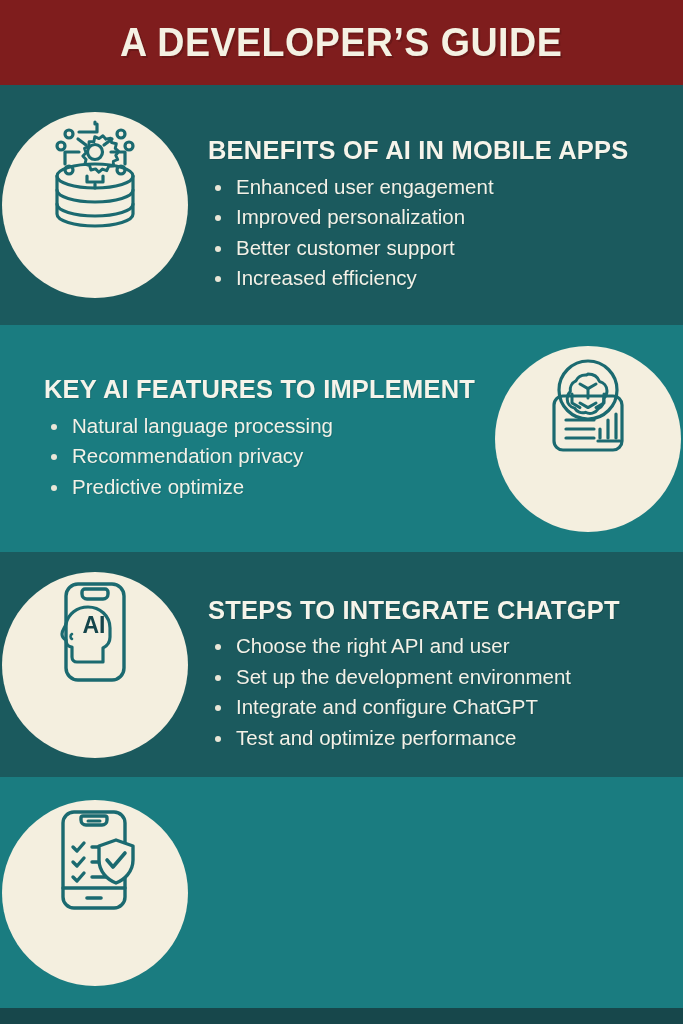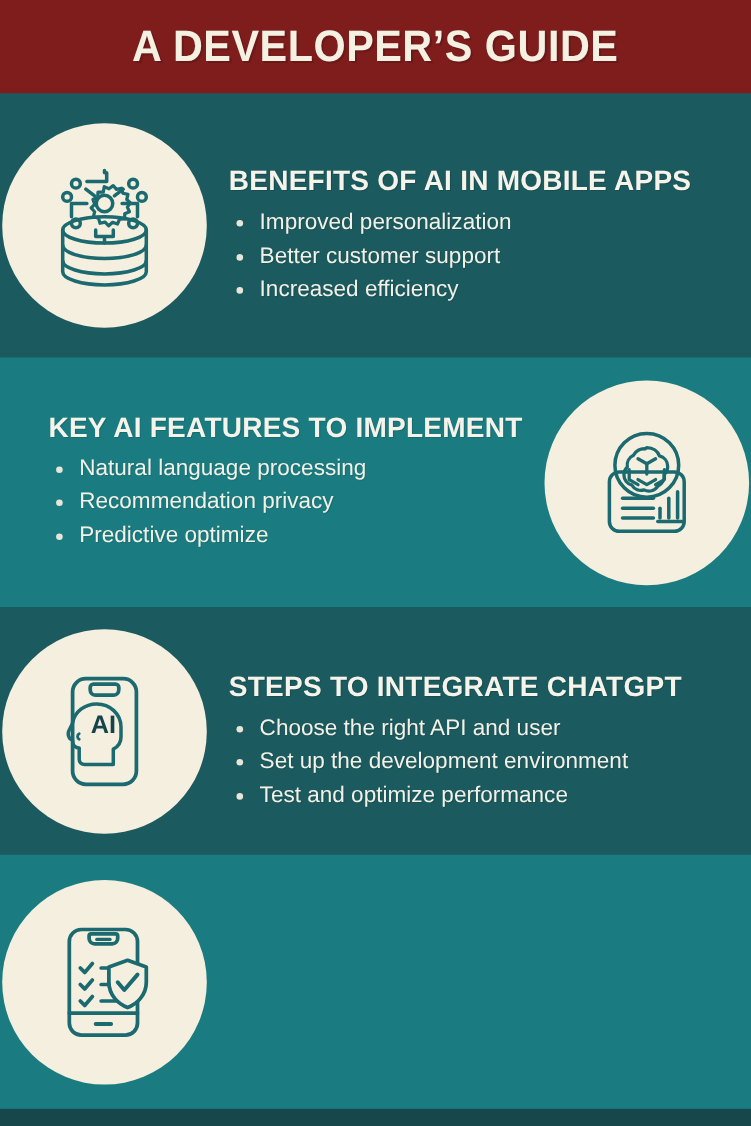--- a/index.html
+++ b/index.html
@@ -56,21 +56,21 @@
   
   .icon-wrap {
     flex:0 0 auto;
     width:190px;
     display:flex; align-items:center; justify-content:center;
   }
   .icon-circle {
     width:186px; height:186px;
     border-radius:50%;
     background:#f4efdf;
-    display:flex; align-items:center; justify-content:center;
+    display:flex; align-items:flex-start; justify-content:center;
   }
   .icon-circle svg { display:block; }
 
   
   .content {
     flex:1 1 auto;
     padding-right:14px;
   }
   .content.left-pad  { padding-left:44px; }
   .content.right-pad { padding-left:18px;margin-top:20px; }
@@ -141,20 +141,21 @@
           <path d="M43 27 l8 6"></path>
           <path d="M77 27 l-8 6"></path>
           <path d="M52 64 v6 h16 v-6"></path>
           <path d="M60 72 l0 4"></path>
         </svg>
       </div>
     </div>
     <div class="content right-pad">
       <div class="sec-title">BENEFITS OF AI IN MOBILE APPS</div>
       <ul class="bullets">
+        <li>Enhanced user engagement</li>
         <li>Improved personalization</li>
         <li>Better customer support</li>
         <li>Increased efficiency</li>
       </ul>
     </div>
   </div>
 
   <div class="band band-light band-2">
     <div class="content left-pad">
       <div class="sec-title">KEY AI FEATURES TO IMPLEMENT</div>
@@ -211,20 +212,21 @@
 
           <text x="59" y="61" font-family="'Liberation Sans', sans-serif" font-size="23" font-weight="bold" fill="#15454b" stroke="none" text-anchor="middle">AI</text>
         </svg>
       </div>
     </div>
     <div class="content right-pad">
       <div class="sec-title">STEPS TO INTEGRATE CHATGPT</div>
       <ul class="bullets">
         <li>Choose the right API and user</li>
         <li>Set up the development environment</li>
+        <li>Integrate and configure ChatGPT</li>
         <li>Test and optimize performance</li>
       </ul>
     </div>
   </div>
 
   <div class="band band-light band-4">
     <div class="icon-wrap">
       <div class="icon-circle">
         <svg width="120" height="120" viewBox="0 0 120 120" fill="none" stroke="#1b6a70" stroke-width="3.4" stroke-linecap="round" stroke-linejoin="round">
 

